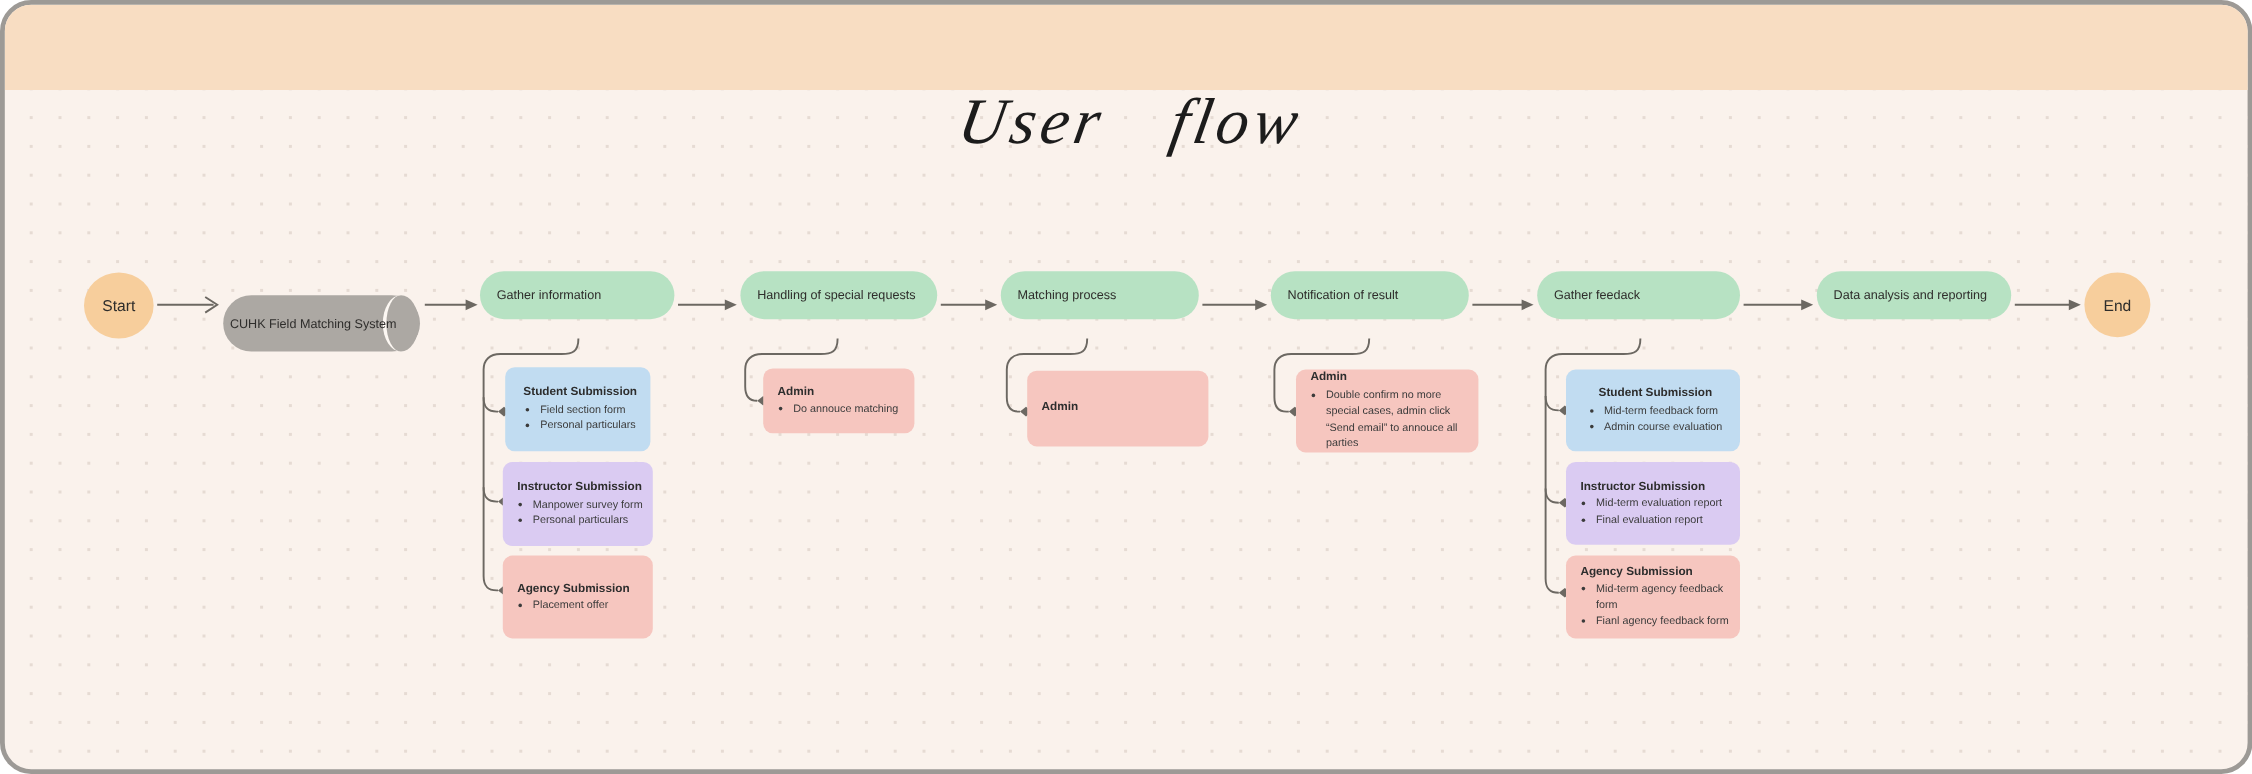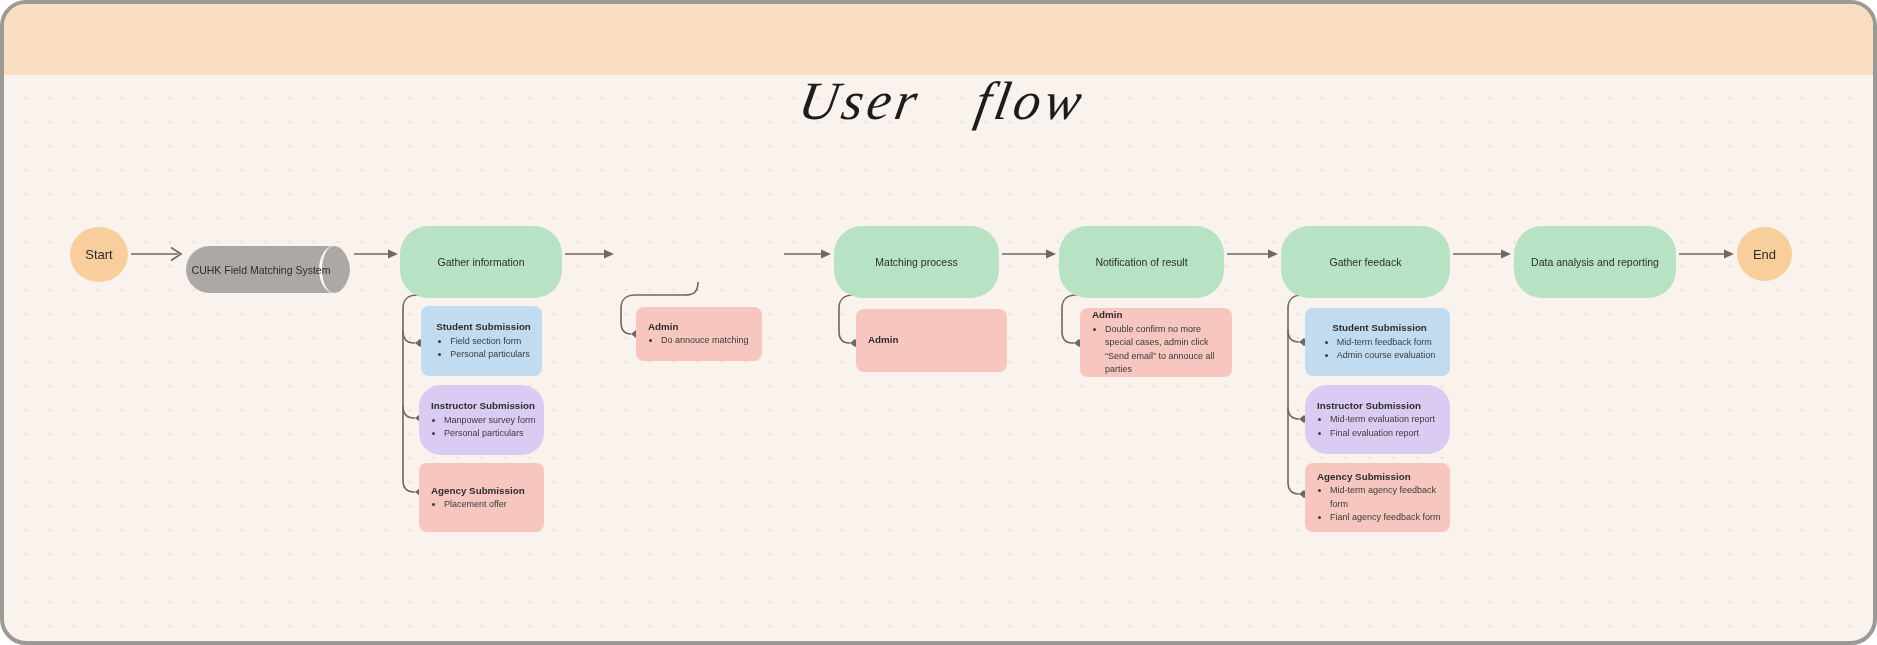--- a/index.html
+++ b/index.html
@@ -18,31 +18,31 @@
   .circle{position:absolute;border-radius:50%;background:#F7CE9C;display:flex;align-items:center;
           justify-content:center;font-size:13px;color:#2e2d2b;}
   .start{left:66px;top:223px;width:58px;height:55px;}
   .end{left:1733px;top:223px;width:55px;height:54px;}
   .cyl{position:absolute;left:182px;top:242px;width:164px;height:47px;background:#ACA8A3;
        border-radius:23.5px;display:flex;align-items:center;justify-content:center;
        font-size:10.5px;color:#2e2d2b;}
   .cyl-cap{position:absolute;right:1px;top:0;width:30px;height:47px;border-radius:50%;
            background:#ACA8A3;border-left:3px solid #FDF8F3;box-sizing:border-box;}
   .cyl-label{position:relative;z-index:1;padding-right:14px;}
-  .step{position:absolute;top:222px;height:72px;background:#B7E2C3;border-radius:28px;
-        display:flex;align-items:center;justify-content:center;text-align:center;
+  .step{position:absolute;top:222px;height:40px;background:#B7E2C3;border-radius:28px;
+        display:flex;align-items:center;text-align:center;
         font-size:10.5px;color:#2e2d2b;padding:0 14px;box-sizing:border-box;}
   .s1{left:396px;width:162px;} .s2{left:613px;width:164px;} .s3{left:830px;width:165px;}
   .s4{left:1055px;width:165px;} .s5{left:1277px;width:169px;} .s6{left:1510px;width:162px;}
   .note{position:absolute;border-radius:8px;box-sizing:border-box;display:flex;
         flex-direction:column;justify-content:center;padding:7px 8px 7px 12px;color:#333;}
   .note h4{margin:0;font-size:9.8px;font-weight:700;line-height:1.45;color:#2d2d2d;}
   .note ul{margin:0;padding-left:13px;font-size:9px;line-height:1.5;color:#3b3b3b;}
   .note li{margin:0;}
-  .blue{background:#C1DCF1;align-items:center;} .purple{background:#DACBF2;border-radius:22px;} .pink{background:#F6C6BF;}
+  .blue{background:#C1DCF1;align-items:center;} .purple{background:#DACBF2;} .pink{background:#F6C6BF;}
   .nA{left:417px;top:302px;width:121px;height:70px;}
   .nB{left:415px;top:381px;width:125px;height:70px;}
   .nC{left:415px;top:459px;width:125px;height:69px;}
   .nD{left:632px;top:303px;width:126px;height:54px;}
   .nE{left:852px;top:305px;width:151px;height:63px;}
   .nF{left:1076px;top:304px;width:152px;height:69px;}
   .nG{left:1301px;top:304px;width:145px;height:68px;}
   .nH{left:1301px;top:381px;width:145px;height:69px;}
   .nI{left:1301px;top:459px;width:145px;height:69px;}
 </style>
@@ -129,20 +129,23 @@
     </div>
 
     <div class="cyl">
       <div class="cyl-cap"></div>
       <span class="cyl-label">CUHK Field Matching System</span>
     </div>
 
     <div class="step s1">
       <span>Gather information</span>
     </div>
+    <div class="step s2">
+      <span>Handling of special requests</span>
+    </div>
     <div class="step s3">
       <span>Matching process</span>
     </div>
     <div class="step s4">
       <span>Notification of result</span>
     </div>
     <div class="step s5">
       <span>Gather feedack</span>
     </div>
     <div class="step s6">

